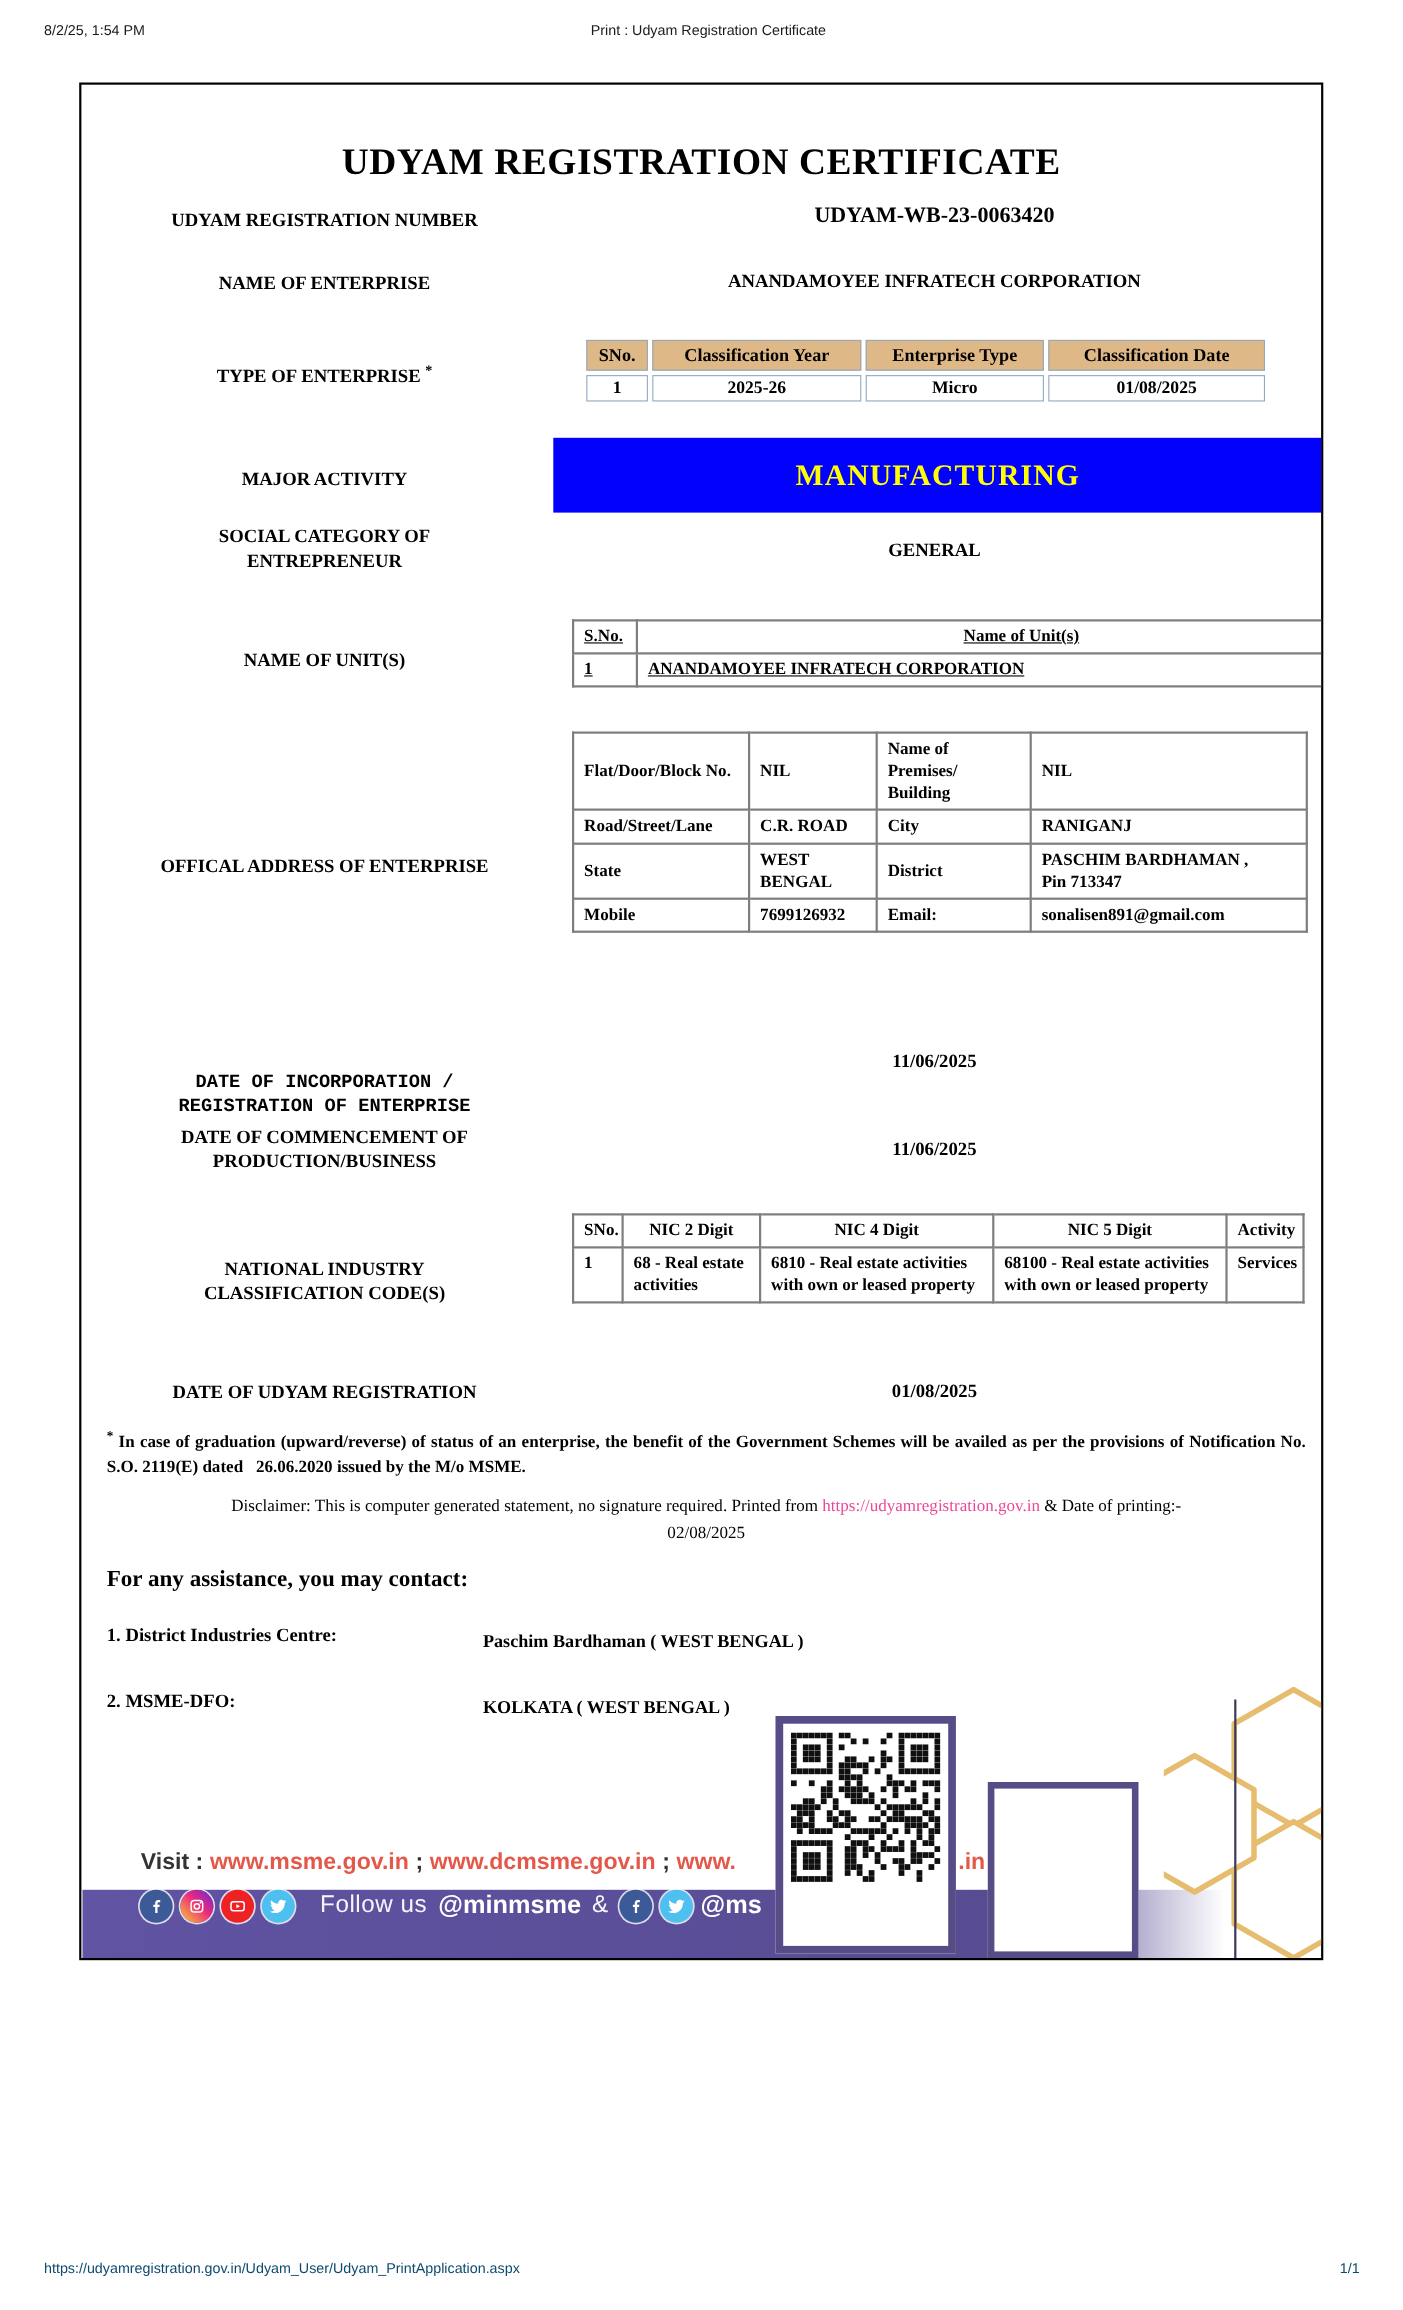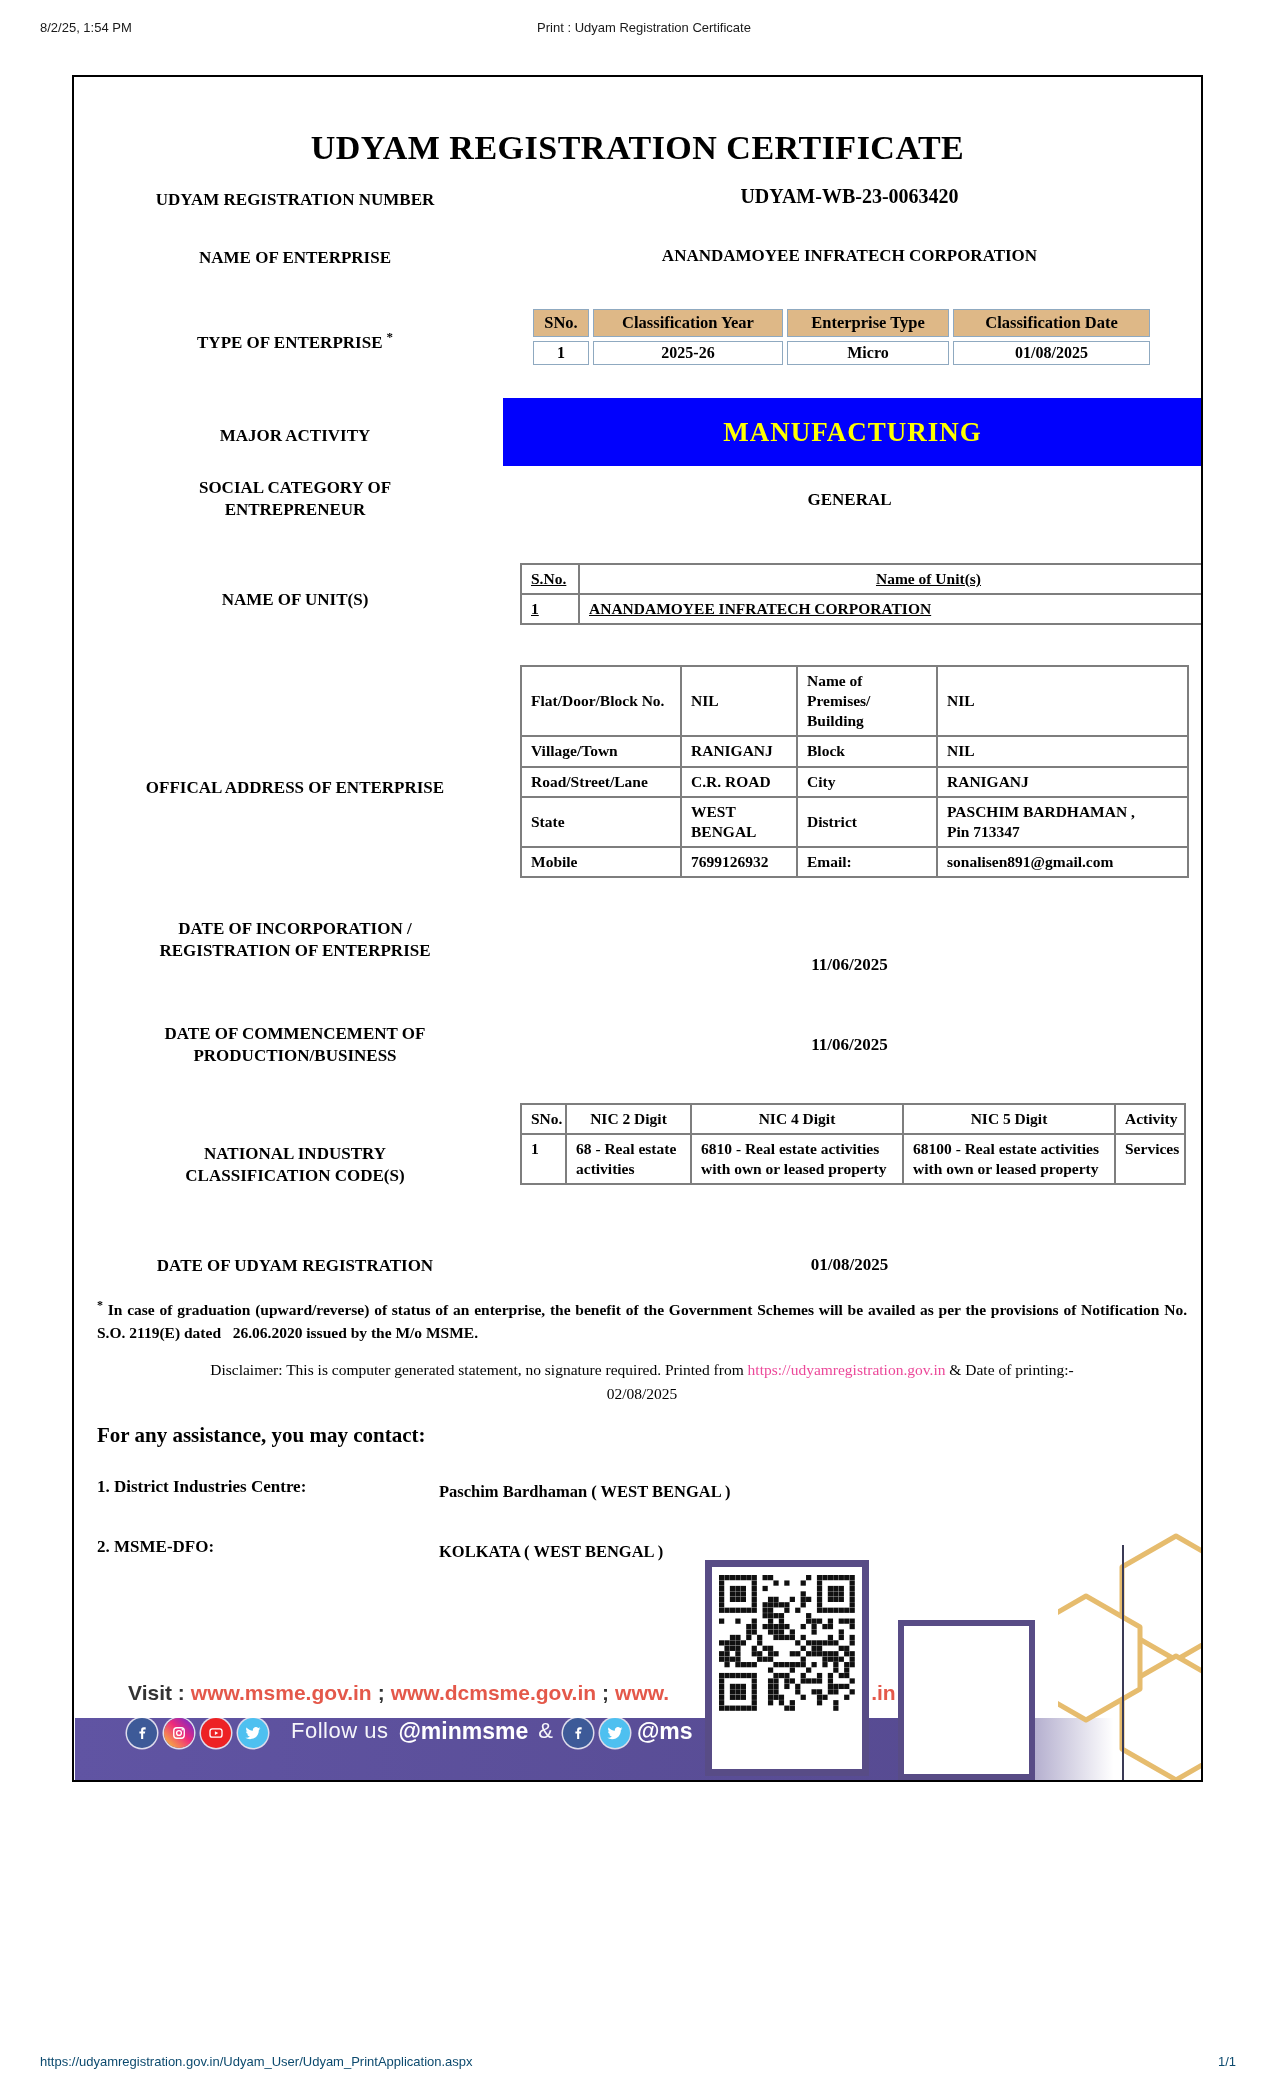--- a/index.html
+++ b/index.html
@@ -175,47 +175,41 @@
           <col style="width:251px">
         </colgroup>
       <tbody>
           <tr>
             <td>Flat/Door/Block No.</td>
             <td>NIL</td>
             <td>Name of Premises/ Building</td>
             <td>NIL</td>
           </tr>
           <tr>
-            <td>Village/Town</td>
-            <td>RANIGANJ</td>
-            <td>Block</td>
-            <td>NIL</td>
-          </tr>
-          <tr>
             <td>Road/Street/Lane</td>
             <td>C.R. ROAD</td>
             <td>City</td>
             <td>RANIGANJ</td>
           </tr>
           <tr>
             <td>State</td>
             <td>WEST BENGAL</td>
             <td>District</td>
             <td>PASCHIM BARDHAMAN , Pin&nbsp;713347</td>
           </tr>
           <tr>
             <td>Mobile</td>
             <td>7699126932</td>
             <td>Email:</td>
             <td>sonalisen891@gmail.com</td>
           </tr>
         </tbody>
     </table>
 
-    <div class="lbl" style="top:841px;">DATE OF INCORPORATION /<br>REGISTRATION OF ENTERPRISE</div>
+    <div class="lbl" style="top:897px;font-family:Liberation Mono, monospace;">DATE OF INCORPORATION /<br>REGISTRATION OF ENTERPRISE</div>
     <div class="val" style="top:878px;font-size:17px;">11/06/2025</div>
 
     <div class="lbl" style="top:946px;">DATE OF COMMENCEMENT OF<br>PRODUCTION/BUSINESS</div>
     <div class="val" style="top:958px;font-size:17px;">11/06/2025</div>
 
     <div class="lbl" style="top:1066px;">NATIONAL INDUSTRY<br>CLASSIFICATION CODE(S)</div>
     <table class="gtable nic-table">
       <colgroup>
           <col style="width:45px">
           <col style="width:125px">

